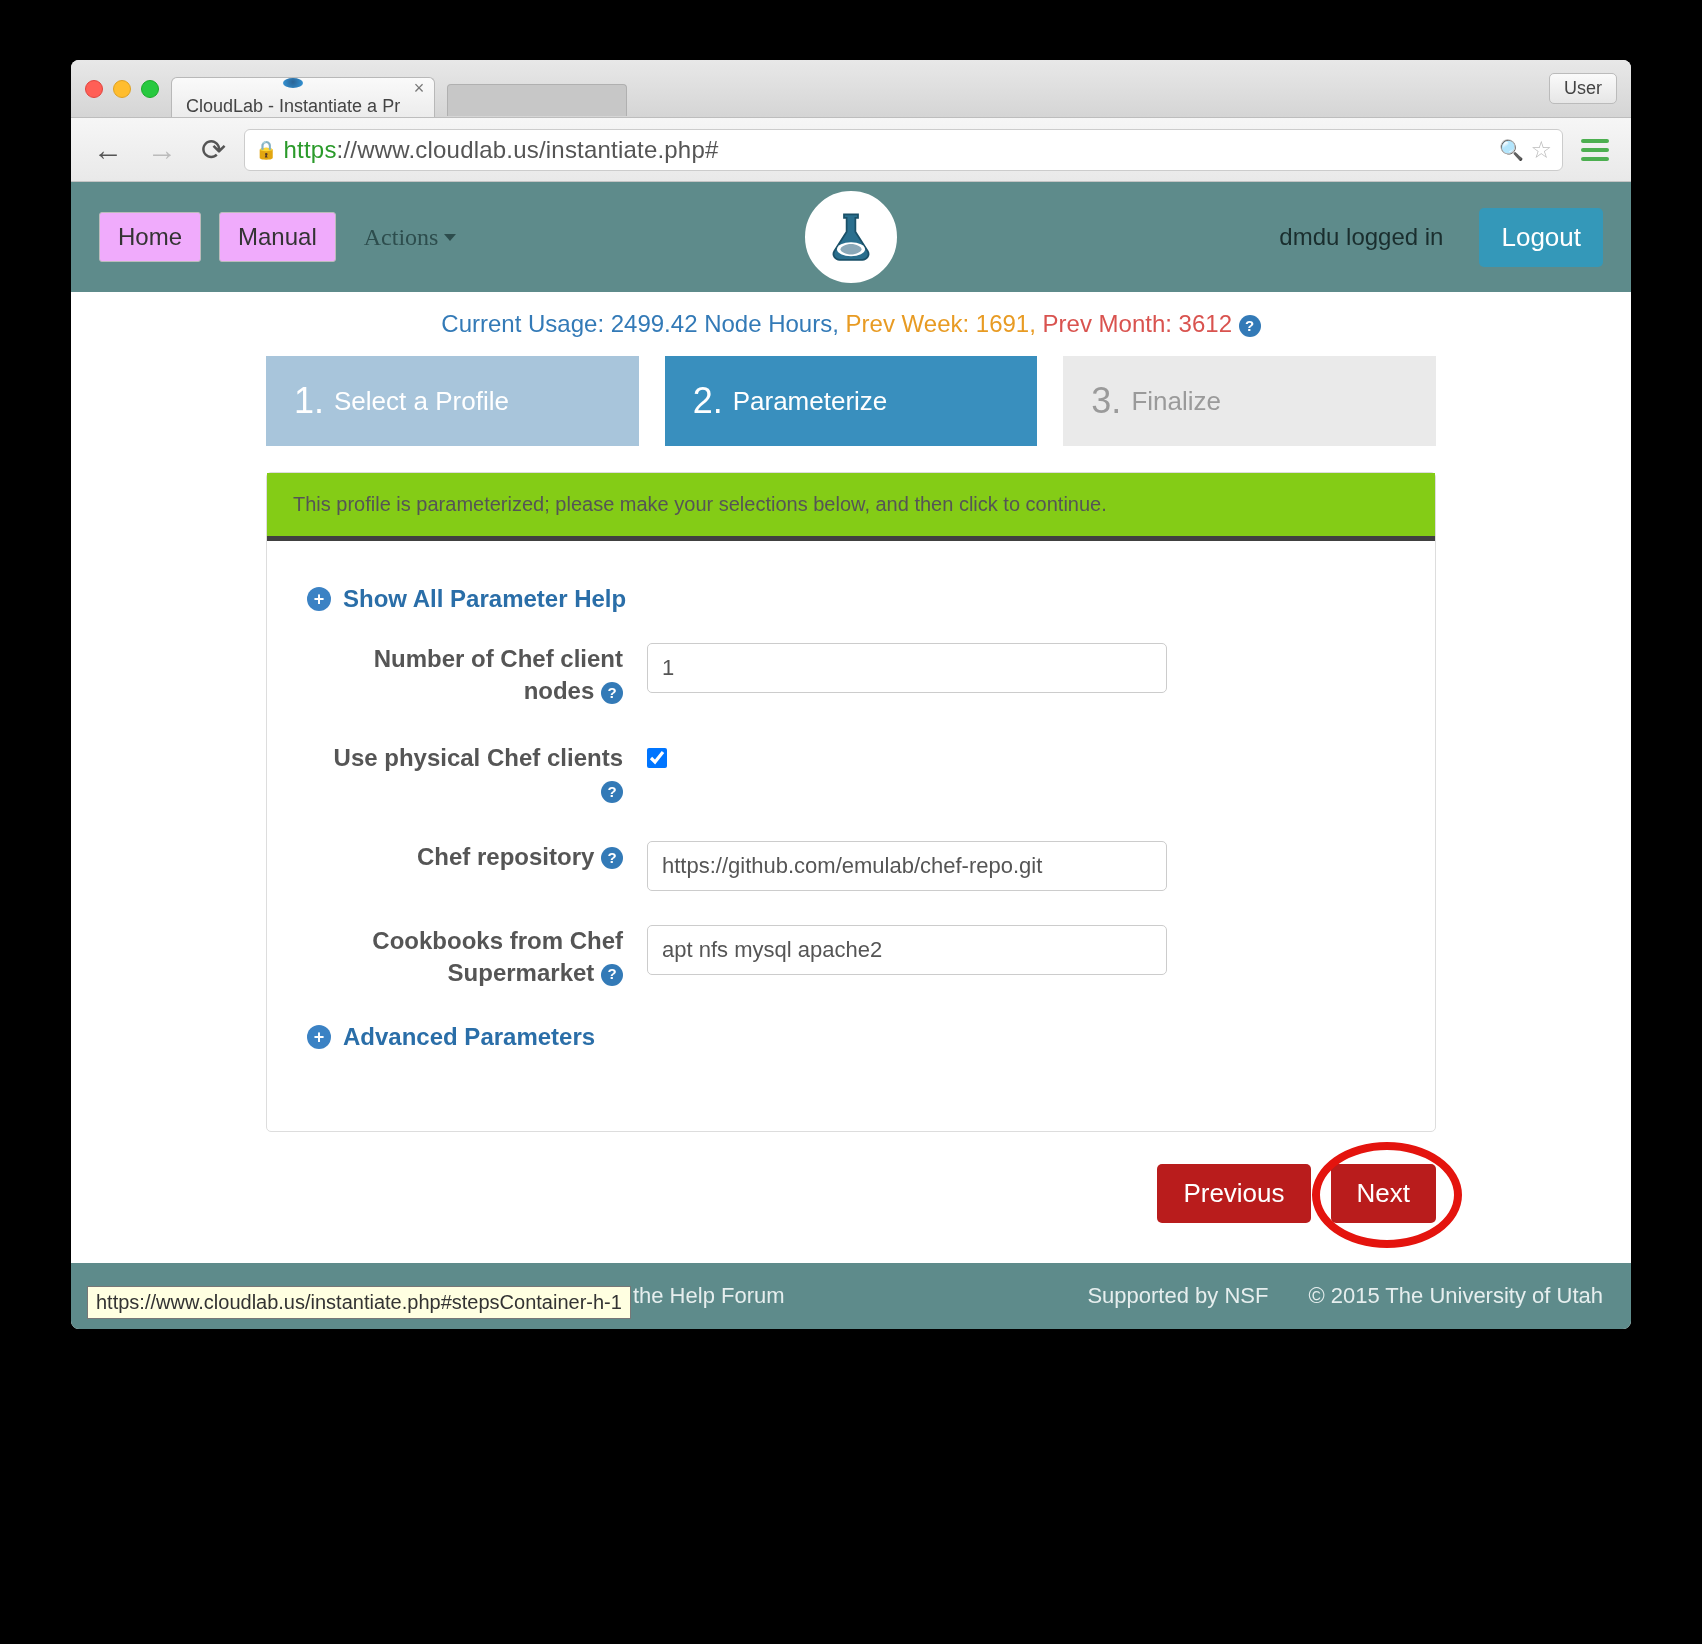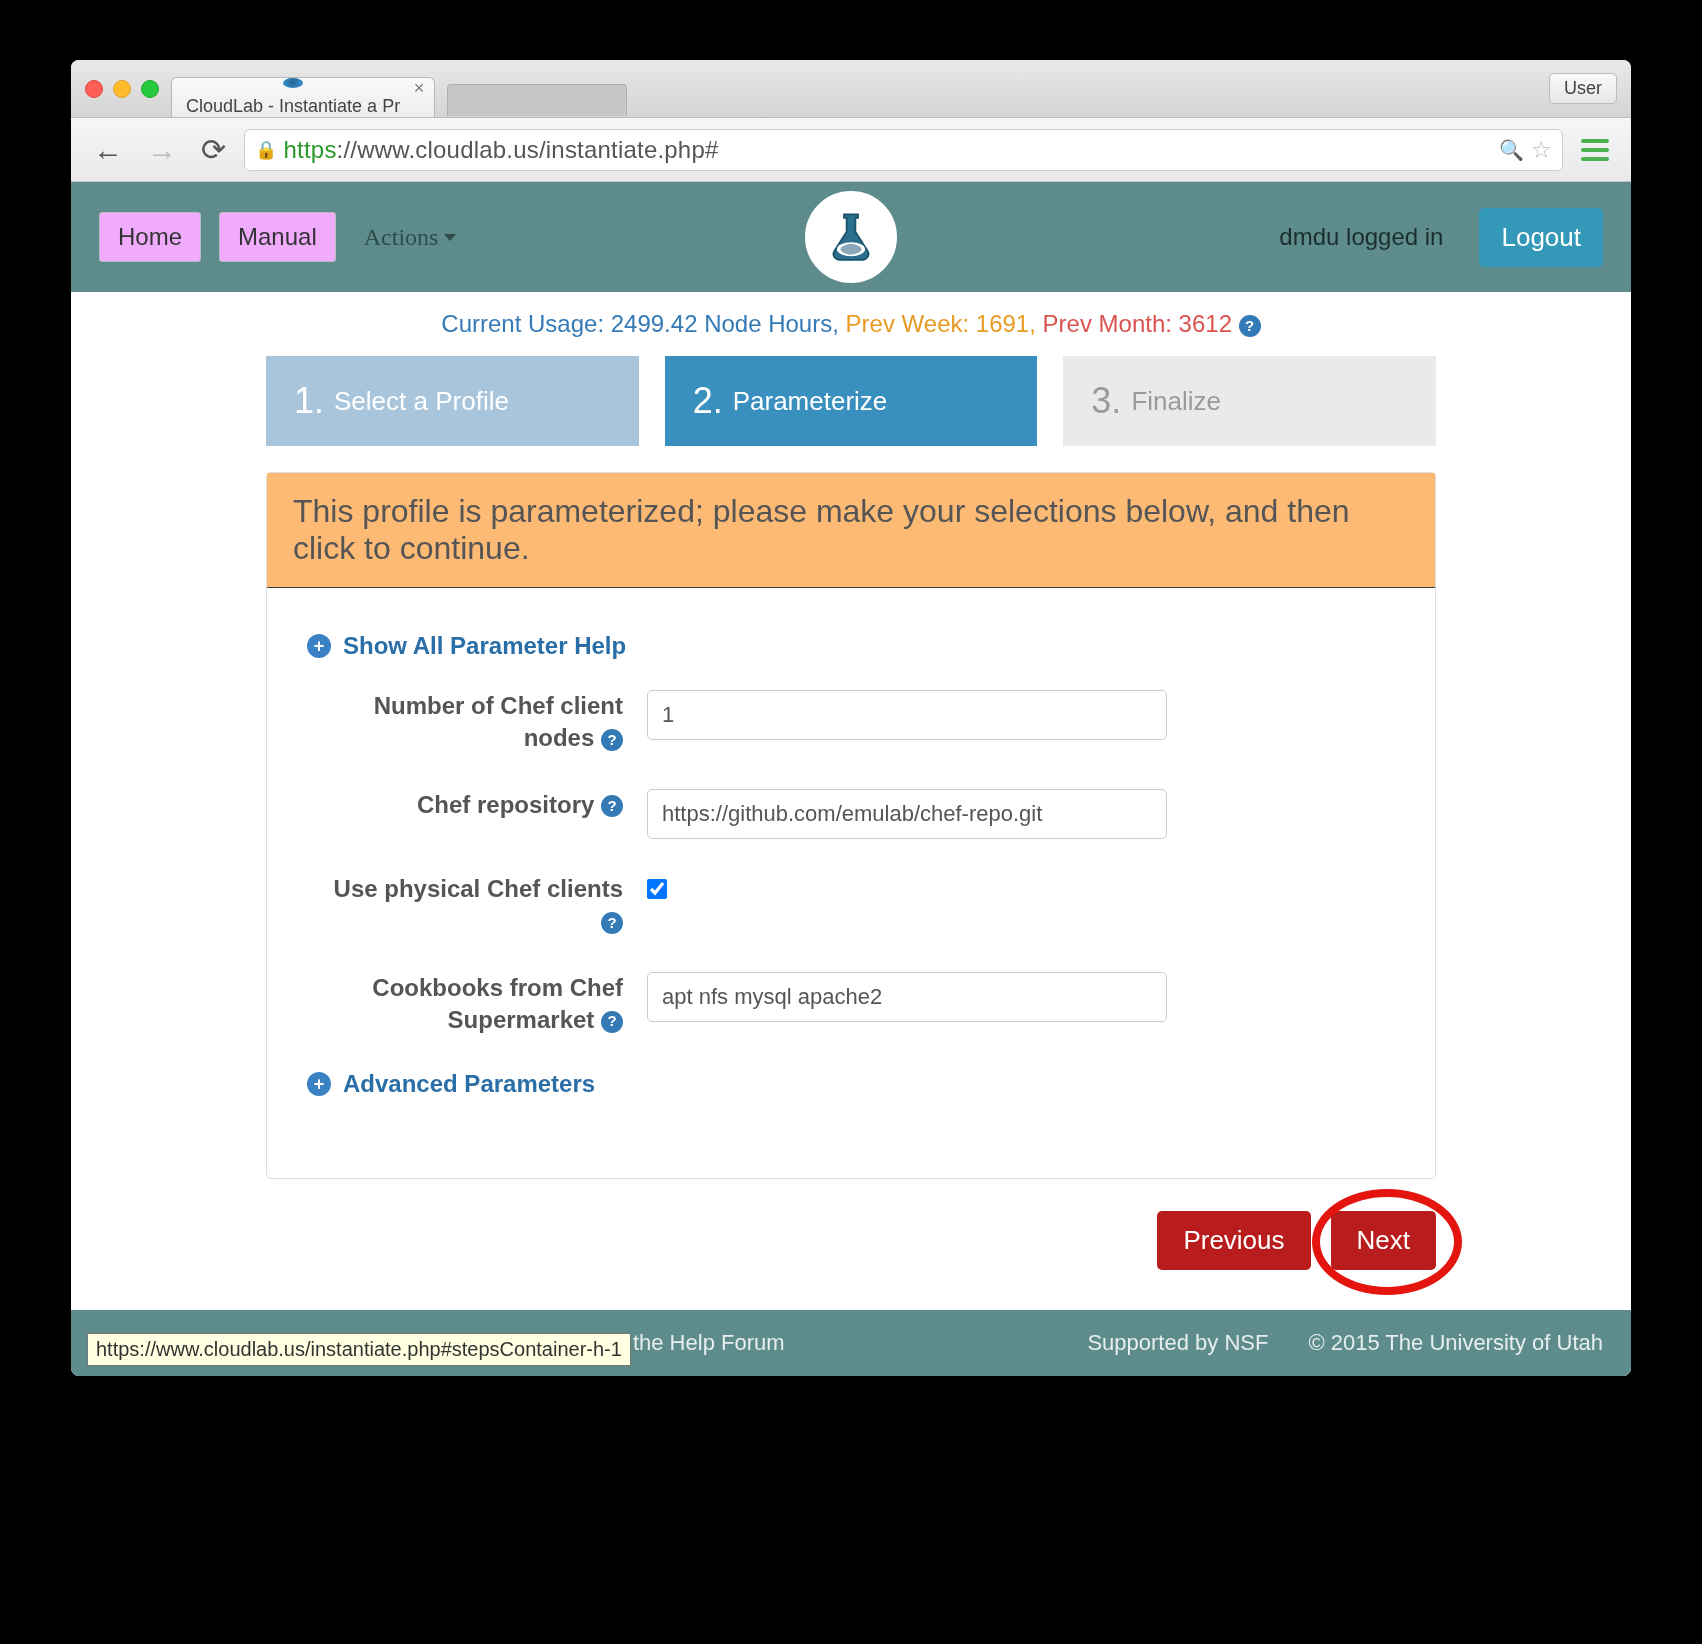--- a/index.html
+++ b/index.html
@@ -103,21 +103,21 @@
   
   .content{width:1170px;margin:0 auto;}
   .steps{display:flex;gap:26px;margin-bottom:26px;}
   .step{flex:1;height:90px;display:flex;align-items:center;padding:0 28px;font-size:26px;}
   .step .num{font-size:36px;margin-right:10px;}
   .step.s1{background:#a8c5db;color:#fff;}
   .step.s2{background:#398fbe;color:#fff;}
   .step.s3{background:#eaeaea;color:#9a9a9a;}
   
   .panel{border:1px solid #ddd;border-radius:5px;margin-bottom:26px;}
-  .panel-msg{background:#fdba74;padding:20px 26px;font-size:32px;color:#555;border-bottom:1px solid #404040;}
+  .panel-msg{background:#84cc16;padding:20px 26px;font-size:20px;color:#555;border-bottom:5px solid #404040;}
   .panel-body{padding:30px 40px 50px;}
   .expand-link{display:flex;align-items:center;gap:12px;color:#2a6ea8;font-size:24px;font-weight:600;margin:14px 0 30px;}
   .plus{width:24px;height:24px;border-radius:50%;background:#3b82c4;color:#fff;display:flex;align-items:center;justify-content:center;font-size:18px;font-weight:bold;}
   .form-row{display:flex;align-items:flex-start;margin-bottom:34px;}
   .form-label{width:340px;text-align:right;padding-right:24px;font-size:24px;color:#555;font-weight:600;line-height:1.35;}
   .form-input{width:520px;}
   .form-input input[type=text]{
     width:100%;height:50px;border:1px solid #ccc;border-radius:5px;padding:0 14px;font-size:22px;color:#555;
   }
   .form-input input[type=checkbox]{width:20px;height:20px;margin-top:6px;}
@@ -234,35 +234,35 @@
               <span>Number of Chef client nodes</span>
               <span class="help-dot">?</span>
             </div>
             <div class="form-input">
               <input type="text" value="1" style="">
             </div>
           </div>
 
           <div class="form-row">
             <div class="form-label">
+              <span>Use physical Chef clients</span>
+              <span class="help-dot">?</span>
+            </div>
+            <div class="form-input">
+              <input type="checkbox" checked="" style="">
+            </div>
+          </div>
+
+          <div class="form-row">
+            <div class="form-label">
               <span>Chef repository</span>
               <span class="help-dot">?</span>
             </div>
             <div class="form-input">
               <input type="text" value="https://github.com/emulab/chef-repo.git" style="">
-            </div>
-          </div>
-
-          <div class="form-row">
-            <div class="form-label">
-              <span>Use physical Chef clients</span>
-              <span class="help-dot">?</span>
-            </div>
-            <div class="form-input">
-              <input type="checkbox" checked="" style="">
             </div>
           </div>
 
           <div class="form-row">
             <div class="form-label">
               <span>Cookbooks from Chef Supermarket</span>
               <span class="help-dot">?</span>
             </div>
             <div class="form-input">
               <input type="text" value="apt nfs mysql apache2" style="">

